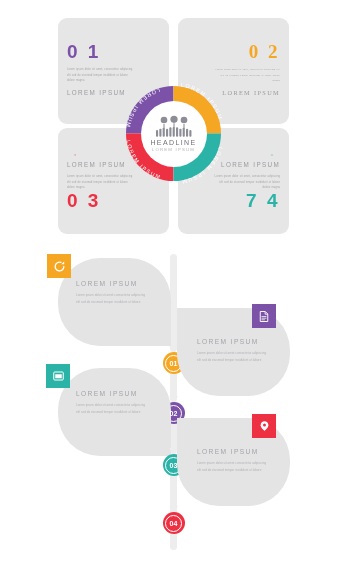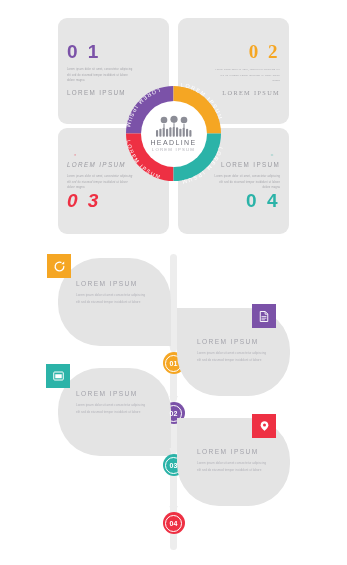--- a/index.html
+++ b/index.html
@@ -26,21 +26,21 @@
 
   .quad-card {
     position: absolute;
     width: 111px;
     height: 106px;
     background: #e6e6e6;
     box-sizing: border-box;
   }
   .quad-card.q1 { left: 58px;  top: 18px;  border-radius: 9px 9px 0 9px; }
   .quad-card.q2 { left: 178px; top: 18px;  border-radius: 9px 9px 9px 0; font-family: Liberation Serif, serif; }
-  .quad-card.q3 { left: 58px;  top: 128px; border-radius: 9px 0 9px 9px; font-style: italic; }
+  .quad-card.q3 { left: 58px;  top: 128px; border-radius: 9px 0 9px 9px; }
   .quad-card.q4 { left: 178px; top: 128px; border-radius: 0 9px 9px 9px; }
 
   .quad-inner {
     position: absolute;
     left: 0; top: 0;
     width: 100%; height: 100%;
     padding: 24px 9px;
     box-sizing: border-box;
     display: flex;
     flex-direction: column;
@@ -281,21 +281,21 @@
 
   <div class="quad-card q4">
     <div class="quad-inner">
       <svg class="quad-icon" style="margin-top:2px" viewBox="0 0 24 24">
         <rect x="1.8" y="6" width="20.4" height="13.5" rx="1.4" fill="none" stroke="#2BB3A8" stroke-width="1.7"></rect>
         <path d="M2.4 7 L12 14.4 L21.6 7" fill="none" stroke="#2BB3A8" stroke-width="1.7" stroke-linejoin="round"></path>
         <path d="M2.4 18.6 L8.6 12.6 M21.6 18.6 L15.4 12.6" fill="none" stroke="#2BB3A8" stroke-width="1.5"></path>
       </svg>
       <div class="quad-label">LOREM IPSUM</div>
       <div class="quad-body">Lorem ipsum dolor sit amet, consectetur adipiscing elit sed do eiusmod tempor incididunt ut labore dolore magna</div>
-      <div class="quad-num">0 4</div>
+      <div class="quad-num">7 4</div>
     </div>
   </div>
 
   <div id="donut-wrap">
     <svg width="121" height="121" viewBox="0 0 121 121">
       <defs>
         <path id="arcTL" d="M 60.5 13 A 47.5 47.5 0 0 0 13 60.5" fill="none"></path>
         <path id="arcTR" d="M 60.5 13 A 47.5 47.5 0 0 1 108 60.5" fill="none"></path>
         <path id="arcBL" d="M 13 60.5 A 47.5 47.5 0 0 0 60.5 108" fill="none"></path>
         <path id="arcBR" d="M 108 60.5 A 47.5 47.5 0 0 1 60.5 108" fill="none"></path>

